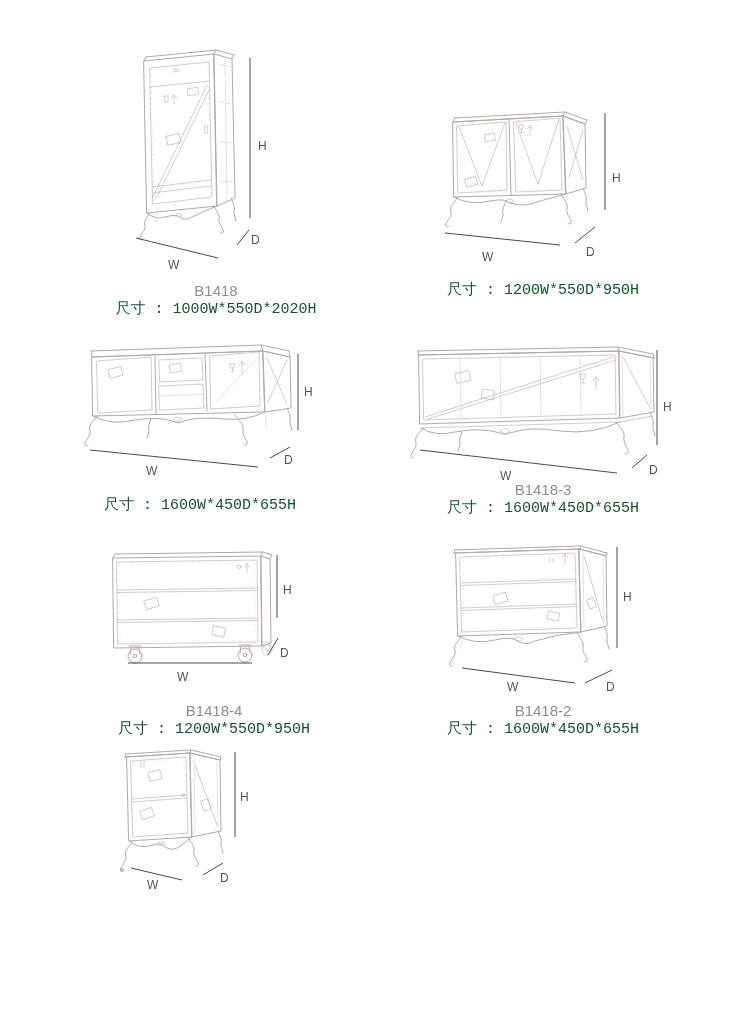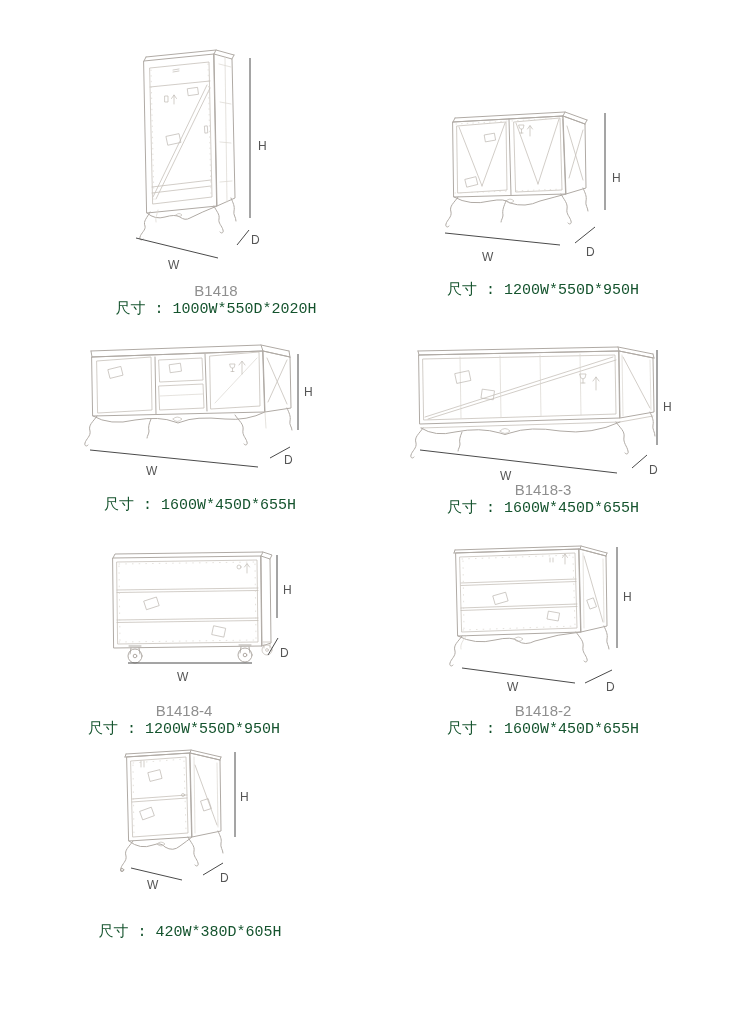--- a/index.html
+++ b/index.html
@@ -222,21 +222,21 @@
       </g>
       <g>
         <path class="dim" d="M182,12 V75"></path>
         <text class="lbl" x="188" y="51">H</text>
         <path class="dim" d="M33,120 L157,120"></path>
         <text class="lbl" x="82" y="138">W</text>
         <path class="dim" d="M173,112 L183,95"></path>
         <text class="lbl" x="185" y="114">D</text>
       </g>
     </svg>
-    <figcaption class="caption" style="left:74px;top:701px">
+    <figcaption class="caption" style="left:104px;top:701px">
       <div class="model">B1418-4</div>
       <div class="size">尺寸 : 1200W*550D*950H</div>
     </figcaption>
   </figure>
 
   <figure style="margin:0">
     <svg class="sketch" style="left:430px;top:538px" width="220" height="160" viewBox="0 0 220 160">
       <g opacity=".92">
         <path class="o" d="M25,12 L151,8 L177,15 M25,12 L24,15 M151,8 L150,11 M177,15 L176,18"></path>
         <path class="o" d="M24,15 L150,11 L176,18"></path>
@@ -305,17 +305,16 @@
       <g>
         <path class="dim" d="M130,9 V94"></path>
         <text class="lbl" x="135" y="58">H</text>
         <path class="dim" d="M26,125 L77,137"></path>
         <text class="lbl" x="42" y="146">W</text>
         <path class="dim" d="M98,132 L118,120"></path>
         <text class="lbl" x="115" y="139">D</text>
       </g>
     </svg>
     <figcaption class="caption" style="left:80px;top:923px">
-      <div class="size">尺寸 : 420W*380D*605H</div>
     </figcaption>
   </figure>
 
 </div>
 
 </body></html>

